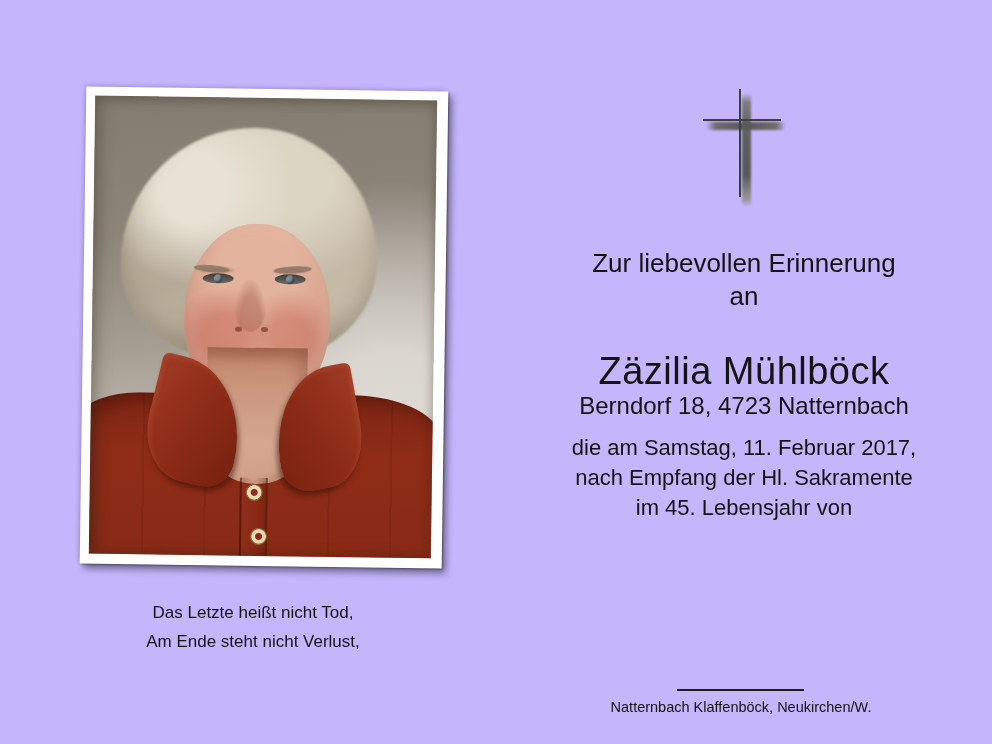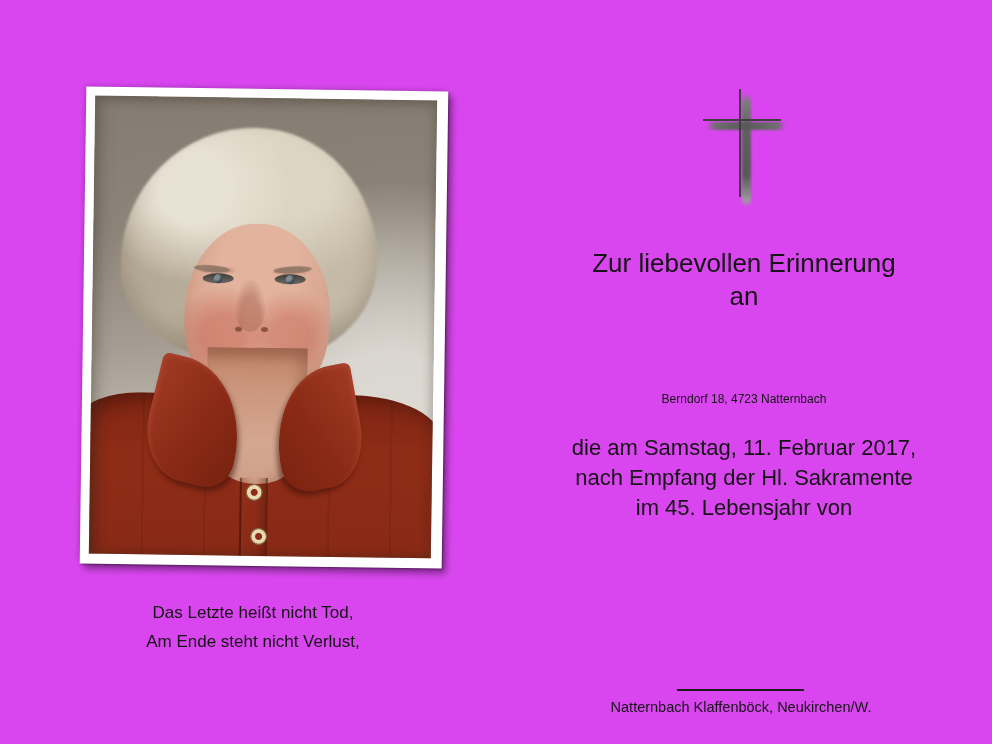--- a/index.html
+++ b/index.html
@@ -1,18 +1,18 @@
 <!DOCTYPE html>
 <html><head>
 <meta charset="utf-8">
 <style>
   * { margin:0; padding:0; box-sizing:border-box; }
   html,body { background:#ffffff; }
   .page {
-    position:relative; width:992px; height:744px; background:#d946ef;
+    position:relative; width:992px; height:744px; background:#c4b5fd;
     font-family:"Liberation Sans", sans-serif; color:#161616; overflow:hidden;
   }
 
   
   .frame {
     position:absolute; left:83px; top:89px; width:362px; height:477px;
     background:#ffffff; transform:rotate(0.8deg);
     box-shadow: 4px 5px 7px rgba(0,0,0,.42), 1px 1px 2px rgba(0,0,0,.35), -2px -2px 4px rgba(0,0,0,.12);
   }
   .photo {
@@ -103,21 +103,21 @@
           background: linear-gradient(180deg, rgba(110,110,110,0) 0%, #7d7d7d 8%, #616161 30%, #585858 72%, #9b9b9b 94%, rgba(130,130,130,0) 100%); }
   .cs-h { position:absolute; left:16px; top:37px; width:80px; height:8px; border-radius:4px;
           background: linear-gradient(90deg, rgba(110,110,110,0) 0%, #6e6e6e 12%, #585858 50%, #6e6e6e 88%, rgba(110,110,110,0) 100%); }
   .cl-v { position:absolute; left:49px; top:4px; width:2px; height:108px; background:#3f3f3f; }
   .cl-h { position:absolute; left:13px; top:34px; width:78px; height:2px; background:#3f3f3f; }
 
   
   .txt { position:absolute; text-align:center; color:#141414; }
   .header    { left:544px; top:247px; width:400px; font-size:26px; line-height:33px; }
   .name      { left:544px; top:350px; width:400px; font-size:38px; letter-spacing:.5px; }
-  .address   { left:544px; top:392px; width:400px; font-size:12px; }
+  .address   { left:544px; top:392px; width:400px; font-size:24px; }
   .notice    { left:544px; top:433px; width:400px; font-size:22px; line-height:30px; }
   .verse     { left:53px;  top:598px; width:400px; font-size:17px; line-height:29px; }
   .sig-line  { position:absolute; left:677px; top:689px; width:127px; border-top:2px solid #1d1d1d; }
   .funeral   { left:557px; top:699px; width:368px; font-size:14.5px; }
 </style>
 </head>
 <body>
 
 <div class="page">
 
@@ -154,20 +154,21 @@
     </div>
     <div class="cl-v"></div>
     <div class="cl-h"></div>
   </div>
 
   <div class="txt header">
     <div>Zur liebevollen Erinnerung</div>
     <div>an</div>
   </div>
 
+  <div class="txt name">Zäzilia Mühlböck</div>
   <div class="txt address">Berndorf 18, 4723 Natternbach</div>
 
   <div class="txt notice">
     <div>die am Samstag, 11. Februar 2017,</div>
     <div>nach Empfang der Hl. Sakramente</div>
     <div>im 45. Lebensjahr von</div>
   </div>
 
   <div class="txt verse">
     <div>Das Letzte heißt nicht Tod,</div>

